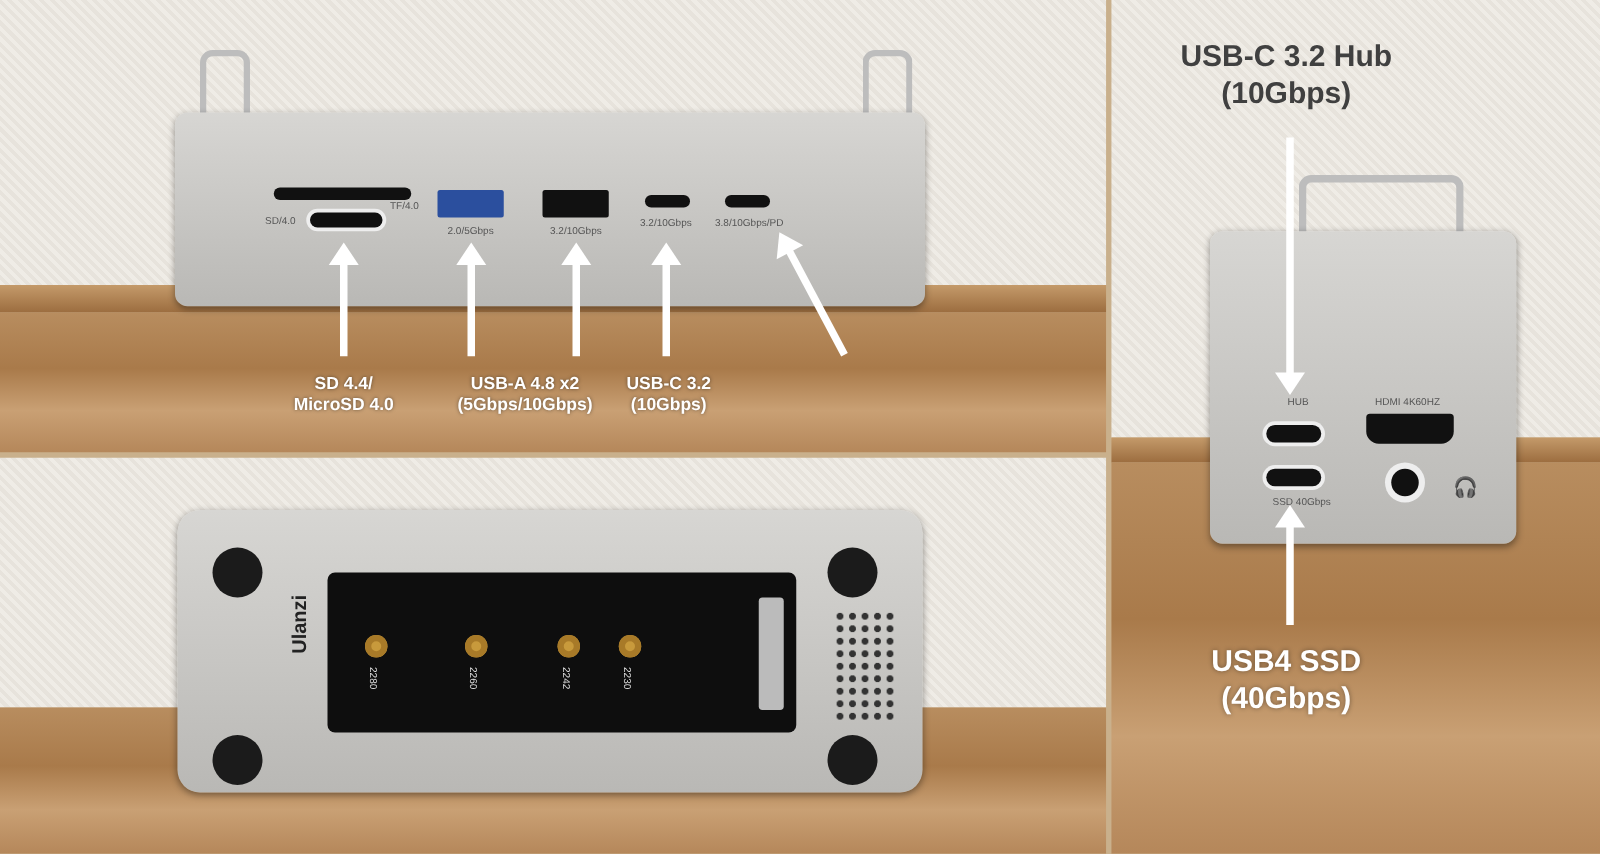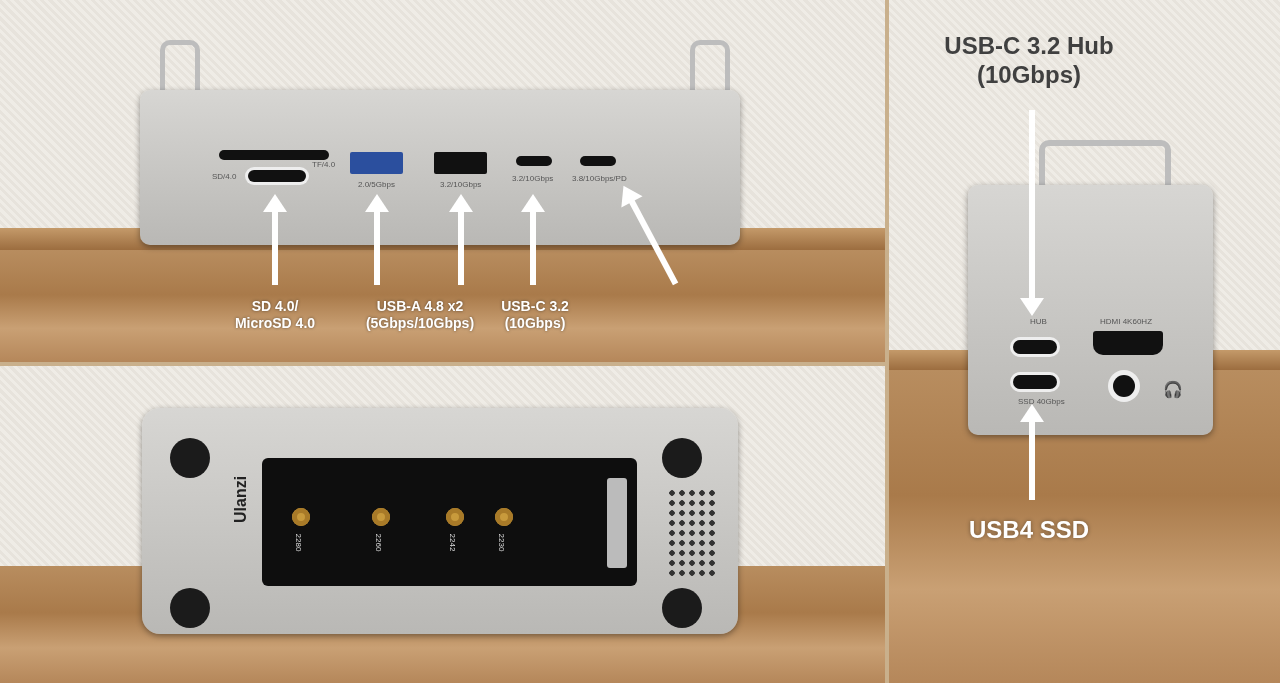--- a/index.html
+++ b/index.html
@@ -44,21 +44,21 @@
     <div class="lbl" style="left:372px;top:84px;">3.2/10Gbps</div>
     <div class="port" style="left:440px;top:66px;width:36px;height:10px;"></div>
     <div class="lbl" style="left:432px;top:84px;">3.8/10Gbps/PD</div>
   </div>
   <div class="arrow" style="left:272px;top:210px;height:75px;"></div>
   <div class="arrow" style="left:374px;top:210px;height:75px;"></div>
   <div class="arrow" style="left:458px;top:210px;height:75px;"></div>
   <div class="arrow" style="left:530px;top:210px;height:75px;"></div>
   <div class="arrow" style="left:628px;top:200px;height:95px;transform:rotate(-28deg);transform-origin:top;"></div>
   <div class="ann" style="left:220px;top:298px;width:110px;font-size:14px;">
-    <div>SD 4.0/</div>
+    <div>SD 4.4/</div>
     <div>MicroSD 4.0</div>
   </div>
   <div class="ann" style="left:355px;top:298px;width:130px;font-size:14px;">
     <div>USB-A 4.8 x2</div>
     <div>(5Gbps/10Gbps)</div>
   </div>
   <div class="ann" style="left:485px;top:298px;width:100px;font-size:14px;">
     <div>USB-C 3.2</div>
     <div>(10Gbps)</div>
   </div>
@@ -104,14 +104,15 @@
     <div class="lbl" style="left:50px;top:212px;">SSD 40Gbps</div>
     <div class="lbl" style="left:132px;top:132px;">HDMI 4K60HZ</div>
     <div class="port" style="left:125px;top:146px;width:70px;height:24px;border-radius:3px 3px 10px 10px;"></div>
     <div class="port" style="left:145px;top:190px;width:22px;height:22px;border-radius:50%;box-shadow:0 0 0 5px #eee;"></div>
     <div style="position:absolute;left:195px;top:195px;font-size:16px;color:#333;">🎧</div>
   </div>
   <div class="arrow down" style="left:140px;top:110px;height:190px;"></div>
   <div class="arrow" style="left:140px;top:420px;height:80px;"></div>
   <div class="ann big w" style="left:40px;top:516px;width:200px;">
     <div>USB4 SSD</div>
+    <div>(40Gbps)</div>
   </div>
 </div>
 
 </body></html>

